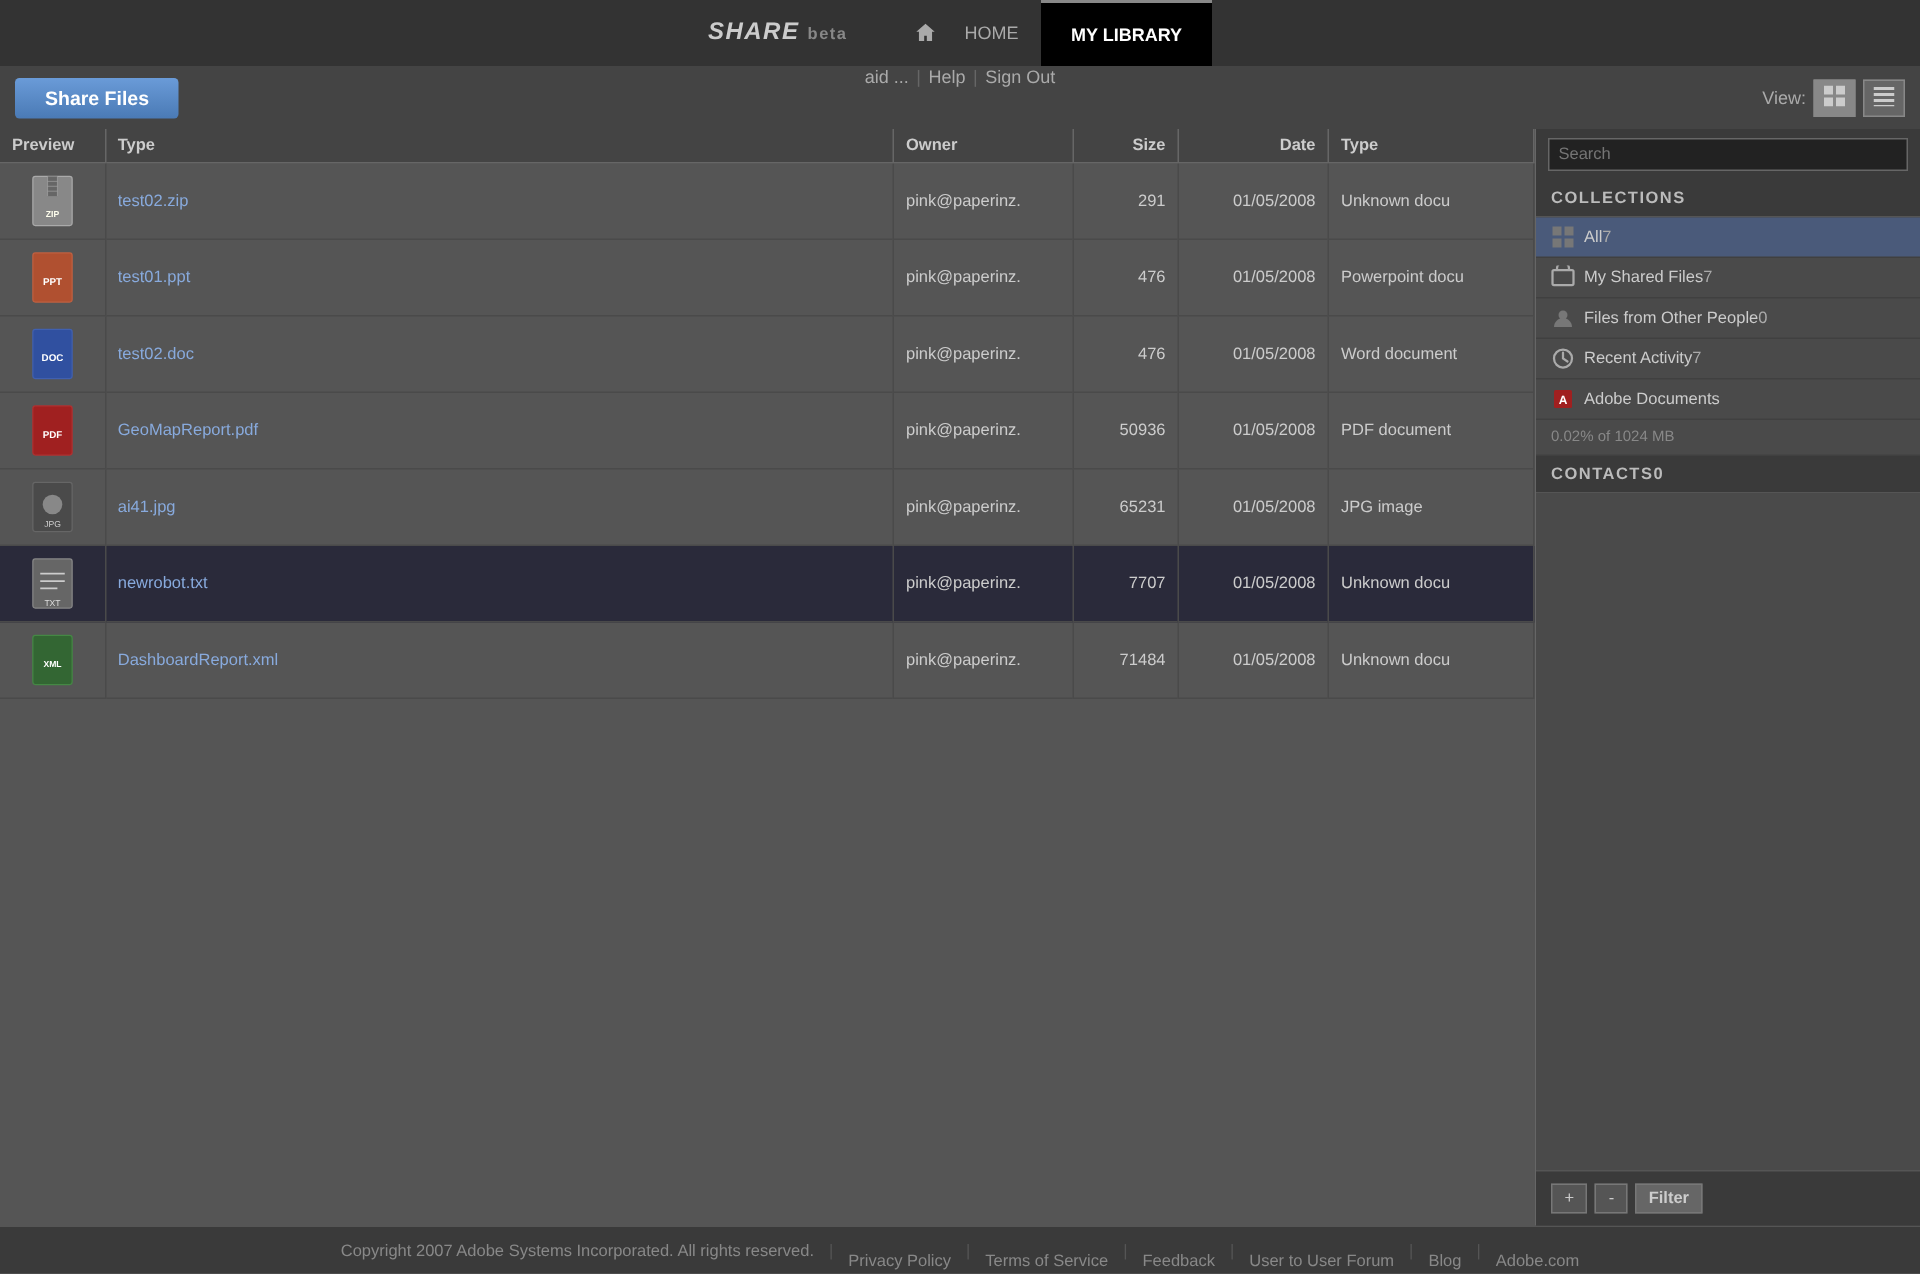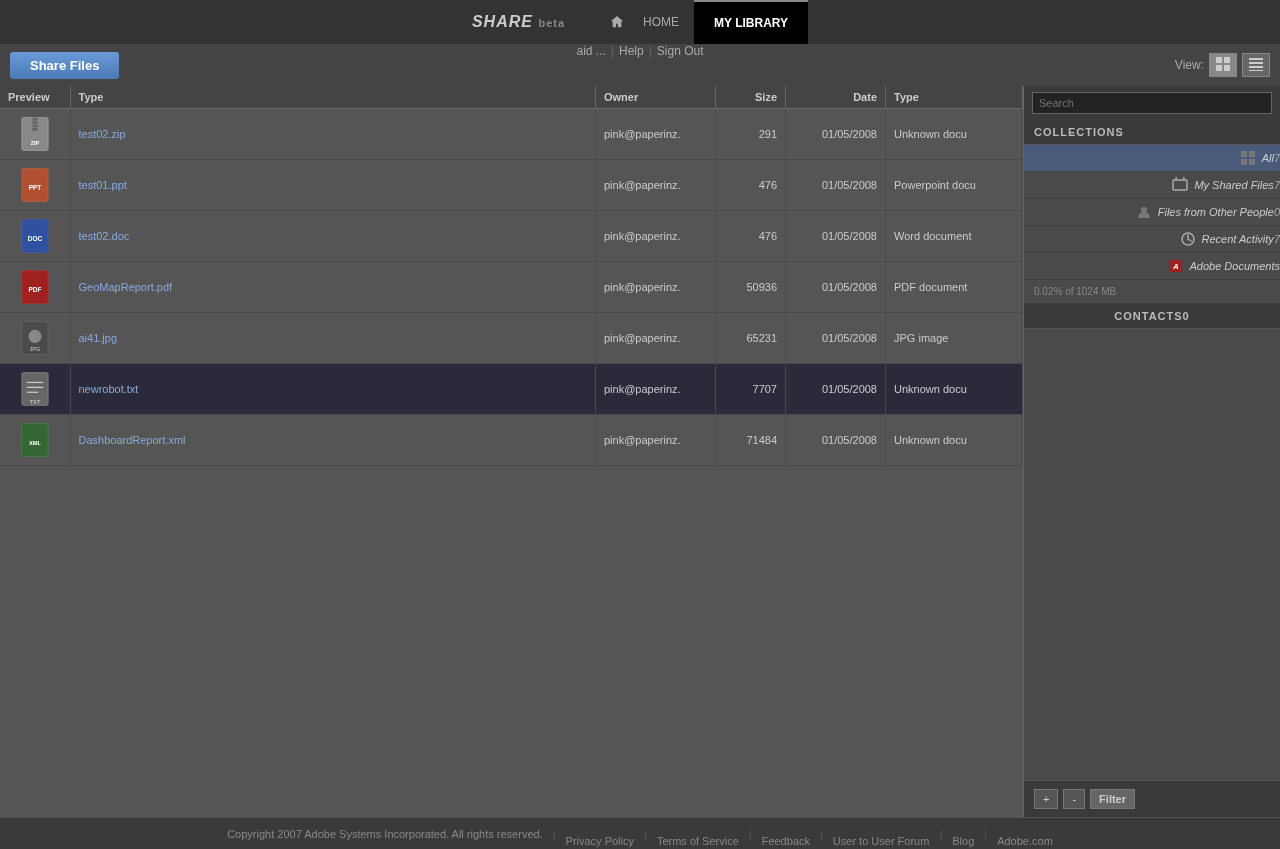--- a/index.html
+++ b/index.html
@@ -82,35 +82,34 @@
     #sidebar .search-box { padding: 6px 8px; background: #3a3a3a; }
     #sidebar .search-box input {
       width: 100%; background: #222; border: 1px solid #666; color: #ccc;
       padding: 4px 6px; font-size: 11px;
     }
     #sidebar .collections-header {
       background: #3a3a3a; color: #bbb; font-size: 11px; font-weight: bold;
       padding: 6px 10px; letter-spacing: 1px; border-bottom: 1px solid #555;
     }
     #sidebar .collection-item {
-      display: flex; align-items: center; padding: 5px 0;
+      display: flex; align-items: center; padding: 5px 10px;
       border-bottom: 1px solid #404040; cursor: pointer;
-      justify-content: flex-end;
-      font-style: italic;
+      justify-content: flex-start;
     }
     #sidebar .collection-item.active { background: #4a5a7a; }
     #sidebar .col-left { display: flex; align-items: center; gap: 6px; }
     #sidebar .col-icon { width: 16px; height: 16px; }
     #sidebar .col-label { color: #ccc; font-size: 11px; }
     #sidebar .col-count { color: #aaa; font-size: 11px; }
     #sidebar .storage-info { padding: 6px 10px; color: #888; font-size: 10px; border-bottom: 1px solid #404040; }
     #sidebar .contacts-header {
       background: #3a3a3a; color: #bbb; font-size: 11px; font-weight: bold;
       padding: 6px 10px; letter-spacing: 1px; border-bottom: 1px solid #555;
-      display: flex; justify-content: center;
+      display: flex; justify-content: flex-start;
     }
     #sidebar .sidebar-footer {
       margin-top: auto; padding: 8px 10px;
       display: flex; gap: 5px; border-top: 1px solid #555; background: #3a3a3a;
     }
     #sidebar .sidebar-footer button {
       background: #555; border: 1px solid #777; color: #ccc;
       padding: 3px 8px; cursor: pointer; font-size: 11px;
     }
     #sidebar .filter-btn { background: #666 !important; font-weight: bold; }

